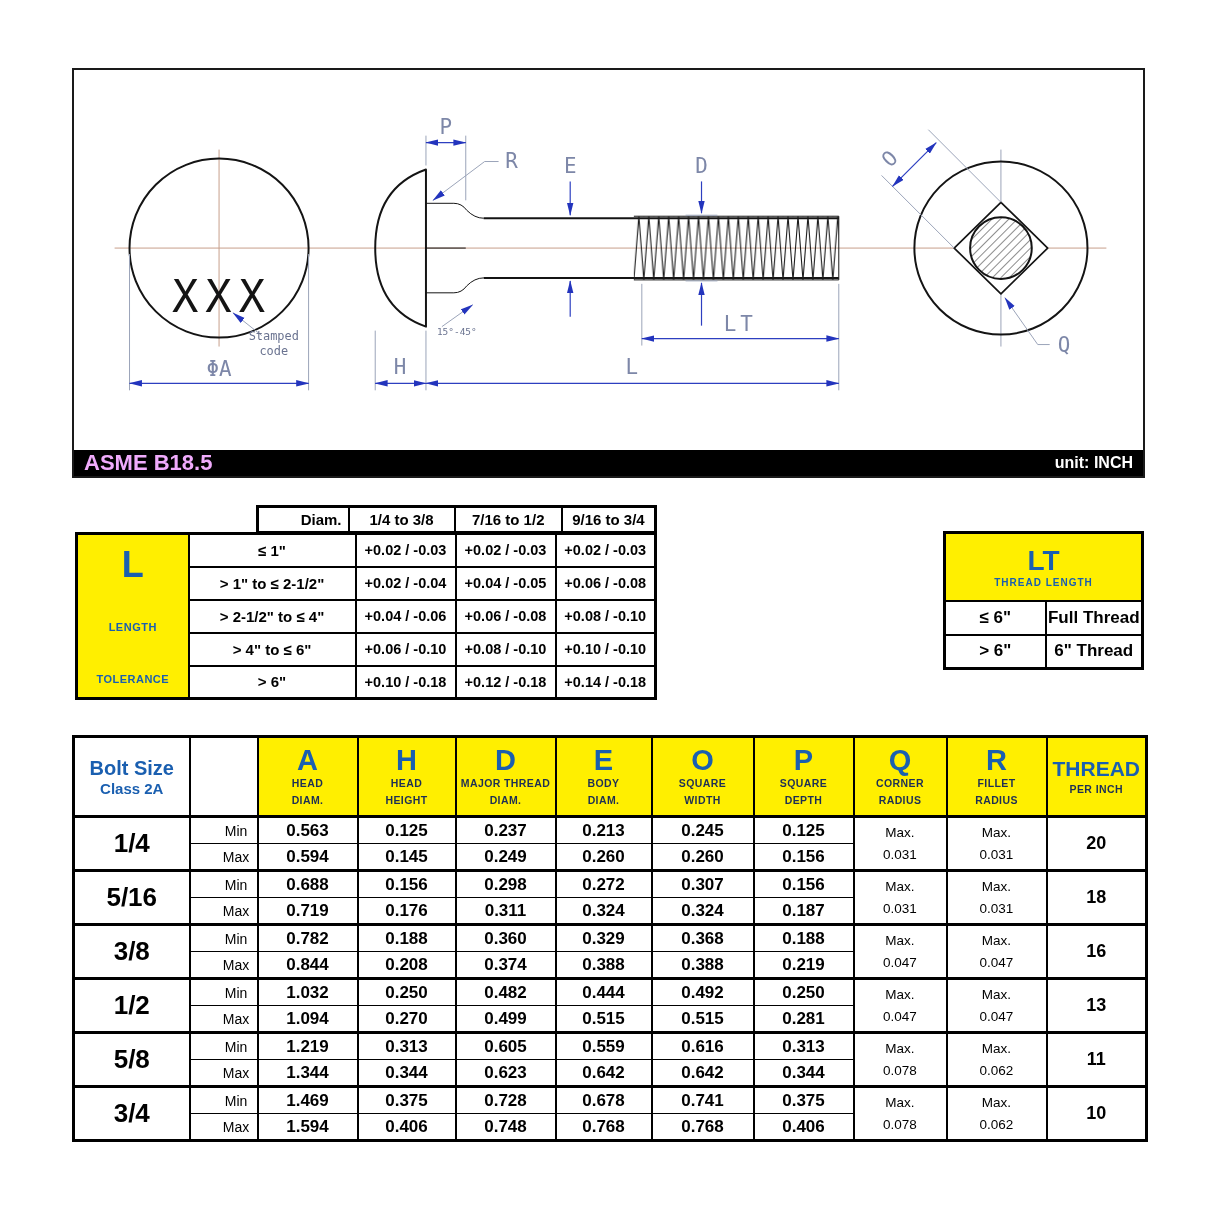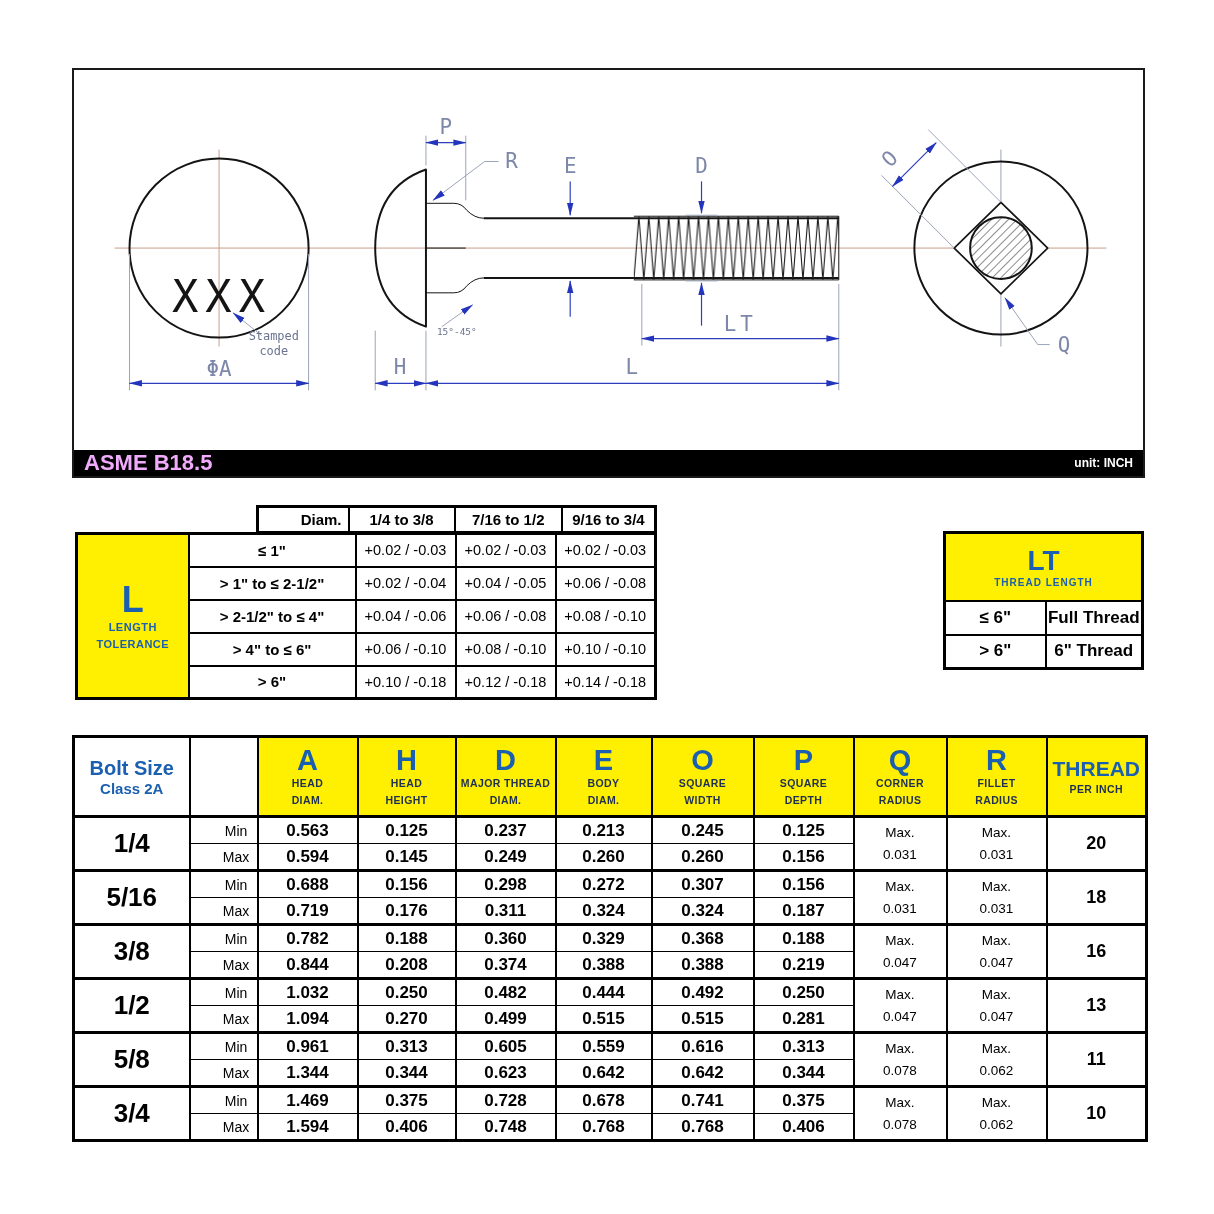--- a/index.html
+++ b/index.html
@@ -7,21 +7,21 @@
   .page { position:relative; width:1214px; height:1214px; background:#fff;
           font-family:"Liberation Sans", sans-serif; color:#000; overflow:hidden; }
 
   
   .frame { position:absolute; left:72px; top:68px; width:1073px; height:410px;
            border:2px solid #1a1a1a; background:#fff; }
   .frame svg { display:block; }
   .titlebar { position:absolute; left:0; bottom:0; width:100%; height:26px; background:#000;
               display:flex; align-items:center; justify-content:space-between; padding:0 10px; }
   .titlebar .std { color:#f0abfc; font-weight:bold; font-size:22px; }
-  .titlebar .unit { color:#fff; font-weight:bold; font-size:12px;text-align:center; }
+  .titlebar .unit { color:#fff; font-weight:bold; font-size:16px;text-align:center; }
 
   
   .ol  { fill:none; stroke:#141414; stroke-width:2; stroke-linejoin:round; }
   .ol16{ fill:#fff; stroke:#141414; stroke-width:1.7; stroke-linejoin:round; }
   .thin{ fill:none; stroke:#141414; stroke-width:1; }
   .dim { fill:none; stroke:#9aa3b8; stroke-width:1; }
   .dln { fill:none; stroke:#2d3fc0; stroke-width:1.2; }
   .cl  { stroke:#c79e8a; stroke-width:1; }
   .cl2 { stroke:#9aa3b8; stroke-width:1; }
   .lab { font-family:"DejaVu Sans Mono", monospace; fill:#7d87a8; font-size:21px; }
@@ -38,24 +38,24 @@
   
   .ltol { position:absolute; left:75px; top:505px; width:582px; height:202px; }
   .ltol table { position:absolute; border:3px solid #000; }
   .ltol td { border:2px solid #000; font-size:15px; }
   .ltol .hdr { left:181px; top:0; }
   .ltol .hdr td { height:26px; font-weight:bold; }
   .ltol .hdr .diam { text-align:right; padding-right:6px; }
   .ltol .bdy { left:0; top:27px; }
   .ltol .bdy td { height:33px; }
   .ltol .bdy .rl { font-weight:bold; }
-  .ltol .bdy .val { font-weight:400; font-size:14.5px; }
+  .ltol .bdy .val { font-weight:700; font-size:14.5px; }
   .ltol .lcell { width:112px; }
   .ltol .lcell .big { font-size:36px; font-weight:bold; line-height:1.1; }
-  .ltol .lcell .sm { font-size:11px; font-weight:bold; letter-spacing:.5px; line-height:1.5; }
+  .ltol .lcell .sm { font-size:11px; font-weight:bold; letter-spacing:.5px; line-height:1.5;margin-top:35px; }
 
   
   .ltt { position:absolute; left:943px; top:531px; }
   .ltt table { border:3px solid #000; }
   .ltt td { border:2px solid #000; height:34px; font-size:17px; font-weight:bold; }
   .ltt .hd { height:68px; }
   .ltt .hd .big { font-size:28px; font-weight:bold; line-height:1.15; }
   .ltt .hd .sm { font-size:10px; font-weight:bold; letter-spacing:1px; }
 
   
@@ -422,21 +422,21 @@
       <td class="n">0.270</td>
       <td class="n">0.499</td>
       <td class="n">0.515</td>
       <td class="n">0.515</td>
       <td class="n">0.281</td>
     </tr>
 
     <tr class="gt dr">
       <td class="sz" rowspan="2">5/8</td>
       <td class="mm">Min</td>
-      <td class="n">0.961</td>
+      <td class="n">1.219</td>
       <td class="n">0.313</td>
       <td class="n">0.605</td>
       <td class="n">0.559</td>
       <td class="n">0.616</td>
       <td class="n">0.313</td>
       <td class="qr" rowspan="2">
             <div>Max.</div>
             <div>0.078</div>
           </td>
       <td class="qr" rowspan="2">

